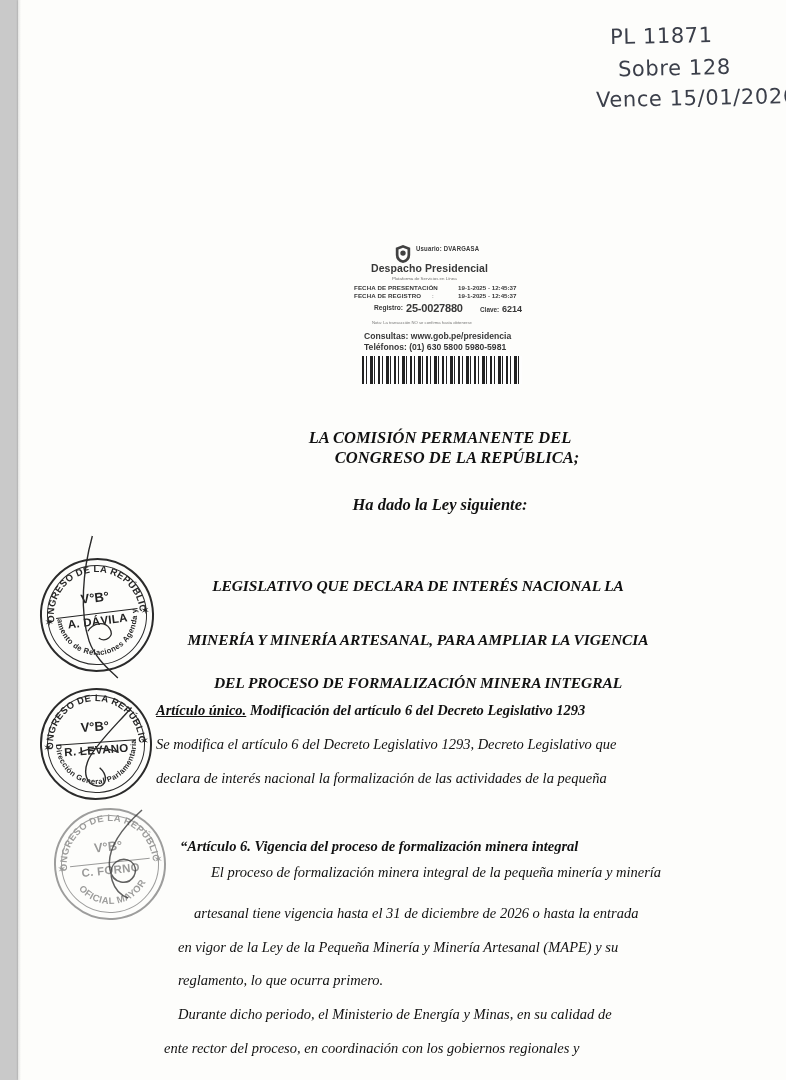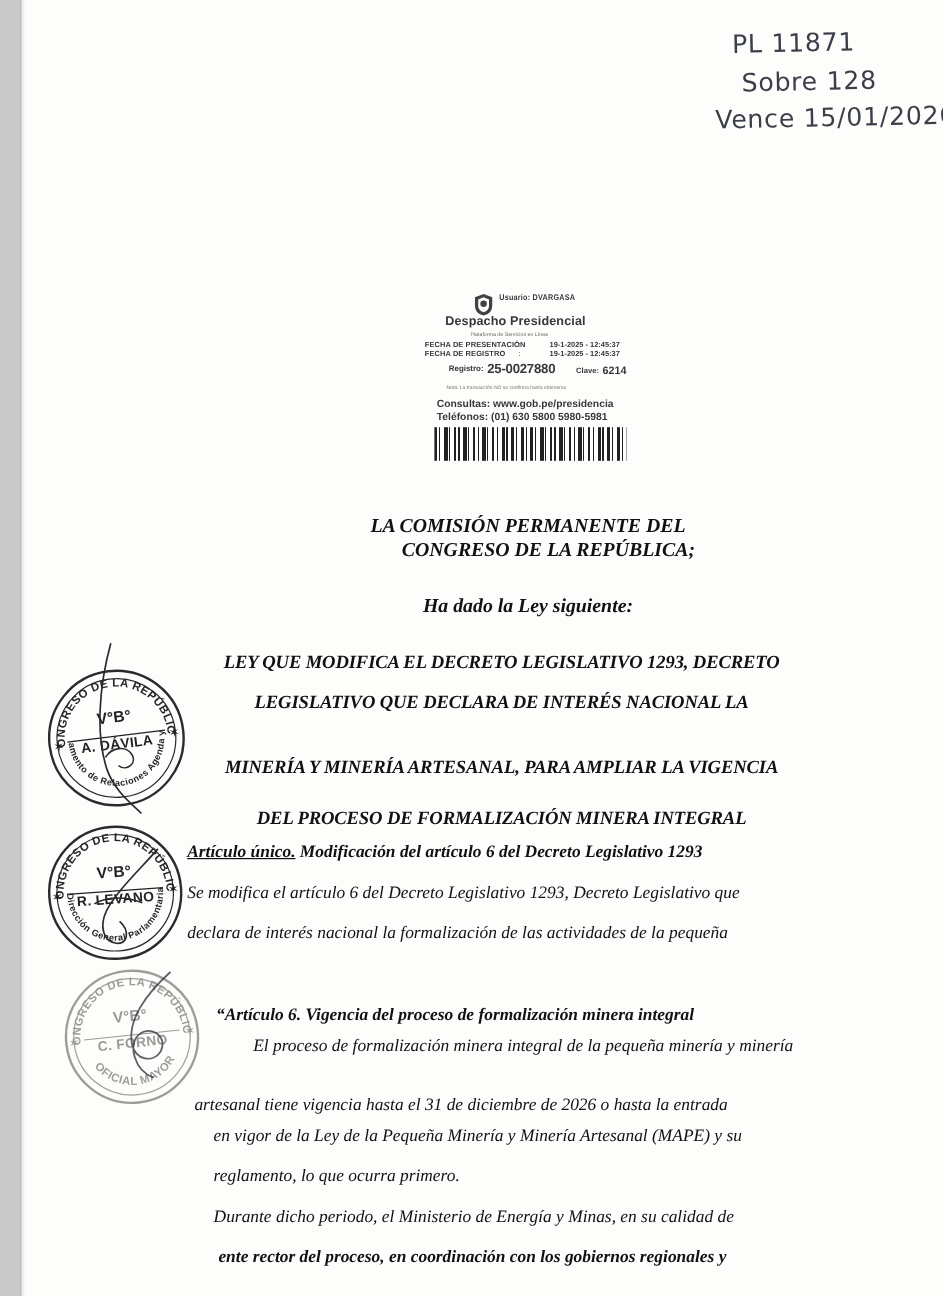--- a/index.html
+++ b/index.html
@@ -162,25 +162,25 @@
   .p-a1{left:138px;top:736px;}
   .p-a2{left:138px;top:770px;}
   .p-a3{left:138px;top:804px;}
 
   .quote{
     position:absolute;left:162px;top:838px;
     font-style:italic;font-weight:bold;font-size:14.5px;color:#111;
     white-space:nowrap;
   }
   .p-b1{left:160px;top:864px;margin-left:33px;}
-  .p-b2{left:144px;top:905px;margin-top:8px;}
+  .p-b2{left:176px;top:905px;}
   .p-b3{left:160px;top:939px;}
   .p-b4{left:160px;top:972px;}
   .p-c1{left:160px;top:1006px;}
-  .p-c2{left:164px;top:1040px;font-weight:bold;}
+  .p-c2{left:146px;top:1040px;}
 </style>
 </head>
 <body>
 
 <div class="page">
 
   <div class="hand hw1">PL 11871</div>
   <div class="hand hw2">Sobre 128</div>
   <div class="hand hw3">Vence 15/01/2026</div>
 
@@ -271,21 +271,20 @@
     <div class="nm">C. FORNO</div>
   </div>
   <svg class="sig" style="left:54px;top:806px;width:110px;height:120px;opacity:.8;" viewBox="0 0 110 120">
     <path d="M70 4 C50 22 34 44 38 64 C41 78 56 80 62 70 C68 58 54 48 44 56 C34 64 40 86 56 92" stroke="#3a3a3a" stroke-width="1.5" fill="none"></path>
   </svg>
 
   <div class="hdr l1"><span class="hdr-in">LA COMISIÓN PERMANENTE DEL</span></div>
   <div class="hdr l2"><span class="hdr-in">CONGRESO DE LA REPÚBLICA;</span></div>
   <div class="hdr l3"><span class="hdr-in">Ha dado la Ley siguiente:</span></div>
 
-  <div class="title t1">LEY QUE MODIFICA EL DECRETO LEGISLATIVO 1293, DECRETO</div>
   <div class="title t2">LEGISLATIVO QUE DECLARA DE INTERÉS NACIONAL LA</div>
   <div class="title t4">MINERÍA Y MINERÍA ARTESANAL, PARA AMPLIAR LA VIGENCIA</div>
   <div class="title t5">DEL PROCESO DE FORMALIZACIÓN MINERA INTEGRAL</div>
 
   <div class="artline"><u>Artículo único.</u><span> Modificación del artículo 6 del Decreto Legislativo 1293</span></div>
 
   <div class="para p-a1">Se modifica el artículo 6 del Decreto Legislativo 1293, Decreto Legislativo que</div>
   <div class="para p-a2">declara de interés nacional la formalización de las actividades de la pequeña</div>
 
   <div class="quote">“Artículo 6. Vigencia del proceso de formalización minera integral</div>

